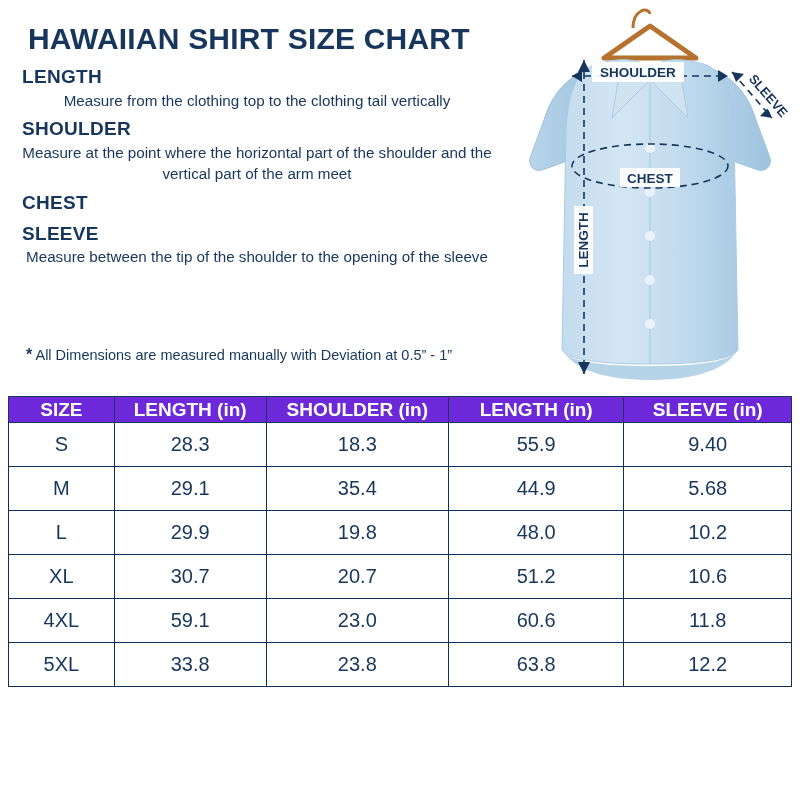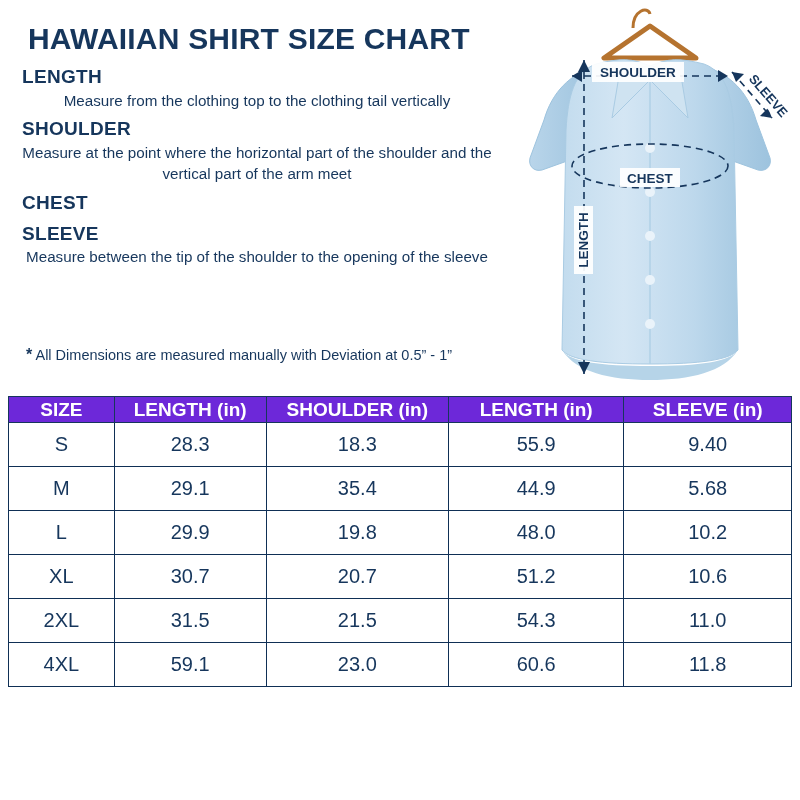--- a/index.html
+++ b/index.html
@@ -263,29 +263,29 @@
         <td>10.2</td>
       </tr>
       <tr>
         <td>XL</td>
         <td>30.7</td>
         <td>20.7</td>
         <td>51.2</td>
         <td>10.6</td>
       </tr>
       <tr>
-        <td>2XL</td>
-        <td>31.5</td>
-        <td>21.5</td>
-        <td>54.3</td>
-        <td>11.0</td>
-      </tr>
-      <tr>
         <td>4XL</td>
         <td>59.1</td>
         <td>23.0</td>
         <td>60.6</td>
         <td>11.8</td>
       </tr>
+      <tr>
+        <td>5XL</td>
+        <td>33.8</td>
+        <td>23.8</td>
+        <td>63.8</td>
+        <td>12.2</td>
+      </tr>
     </tbody>
   </table>
 
 </div>
 
 </body></html>

